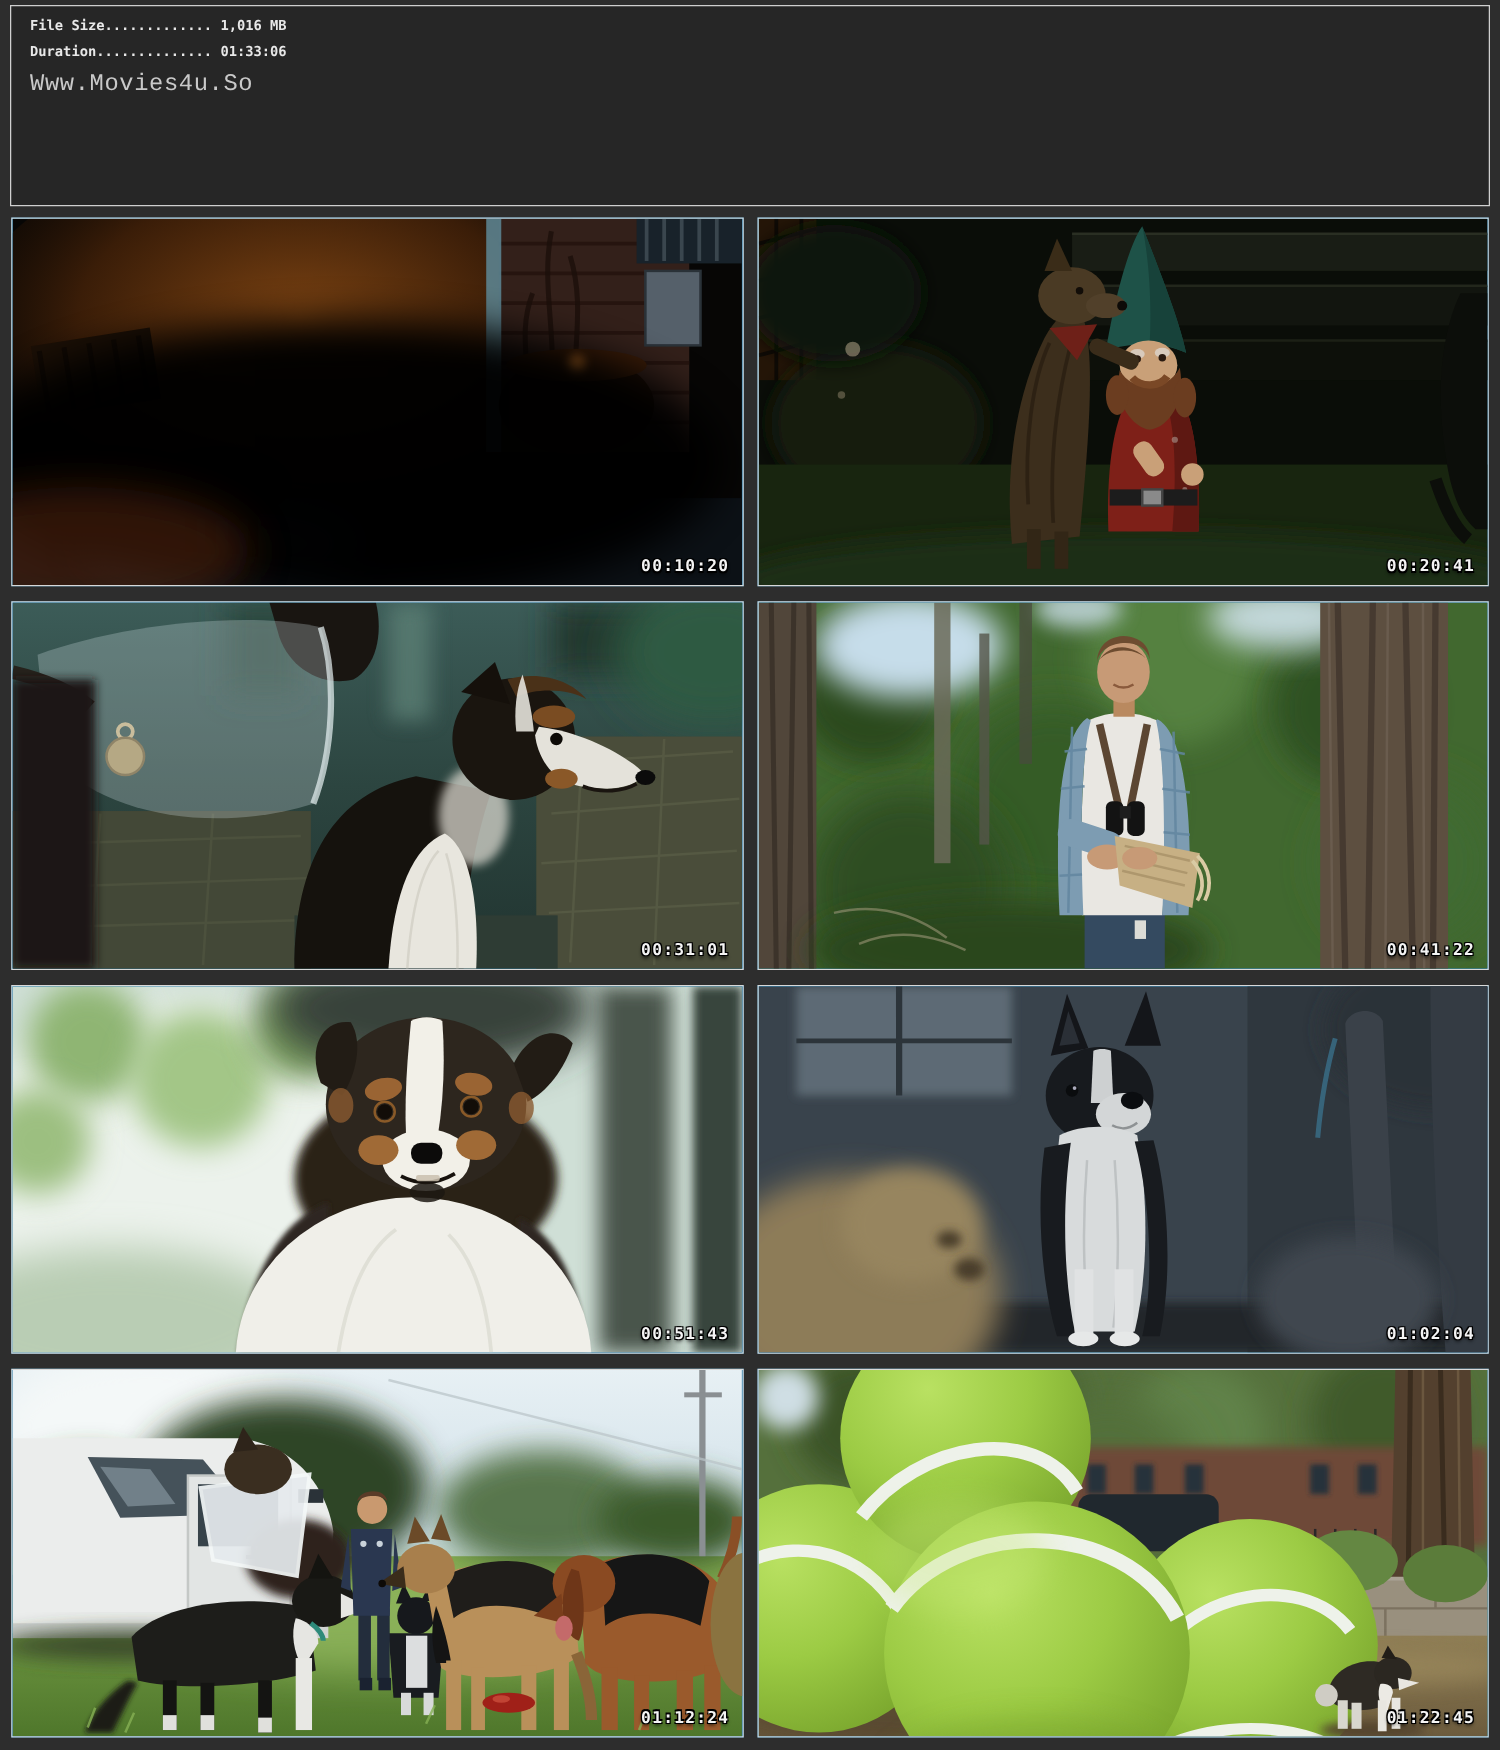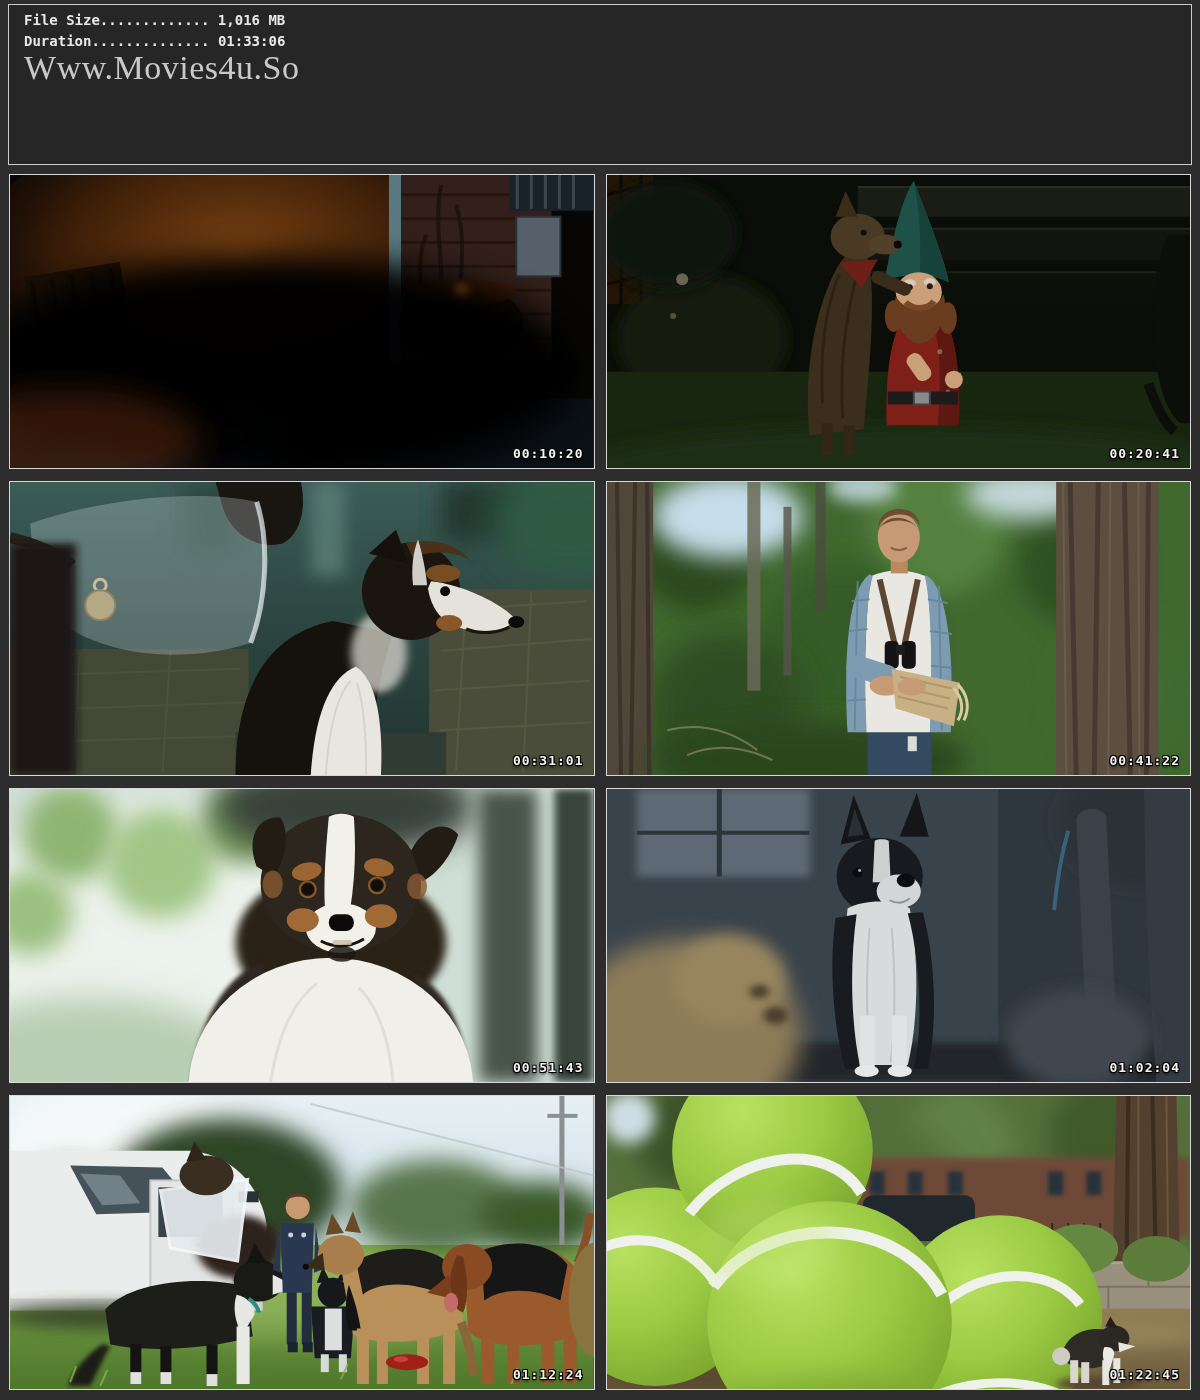--- a/index.html
+++ b/index.html
@@ -8,34 +8,34 @@
     background:#2d2d2d;
     font-family:"Liberation Sans",sans-serif;
   }
   .info-panel{
     margin:4px 8px 0;height:161px;box-sizing:border-box;
     background:#262626;border:1px solid #cfcfcf;
     padding:5px 10px 0 15px;overflow:hidden;
   }
   .info-row{
     font-family:"DejaVu Sans Mono",monospace;
-    font-weight:bold;font-size:14px;line-height:21.4px;
+    font-weight:bold;font-size:11px;line-height:21.4px;
     color:#e8e8e8;white-space:pre;
   }
   .watermark{
-    font-family:Liberation Serif, serif;
-    font-size:34px;line-height:29px;color:#c9c9c9;letter-spacing:.5px;
+    font-family:Liberation Mono, monospace;
+    font-size:19px;line-height:29px;color:#c9c9c9;letter-spacing:.5px;
   }
   .grid{
     display:grid;grid-template-columns:1fr 1fr;
     gap:12px 11px;margin:9px 9px 0;
   }
   .thumb{
     position:relative;height:293px;border:1px solid #d8d8d8;
-    overflow:hidden;background:#be185d;
+    overflow:hidden;background:#0369a1;
   }
   .thumb svg{display:block;width:100%;height:100%;}
   .timestamp{
     position:absolute;right:10px;bottom:7px;
     font-family:"DejaVu Sans Mono",monospace;font-weight:bold;
     font-size:13px;letter-spacing:1px;color:#f4f4f4;
     text-shadow:-1px -1px 0 #000,1px -1px 0 #000,-1px 1px 0 #000,1px 1px 0 #000,0 2px 3px rgba(0,0,0,.85);
   }
 </style>
 </head>

